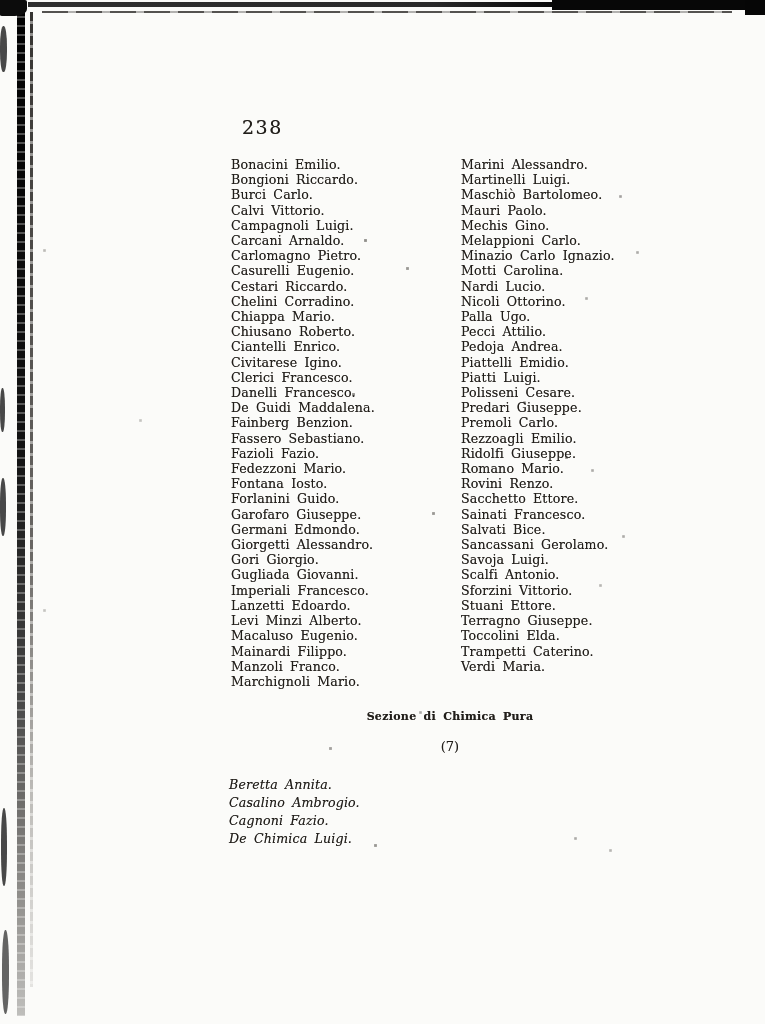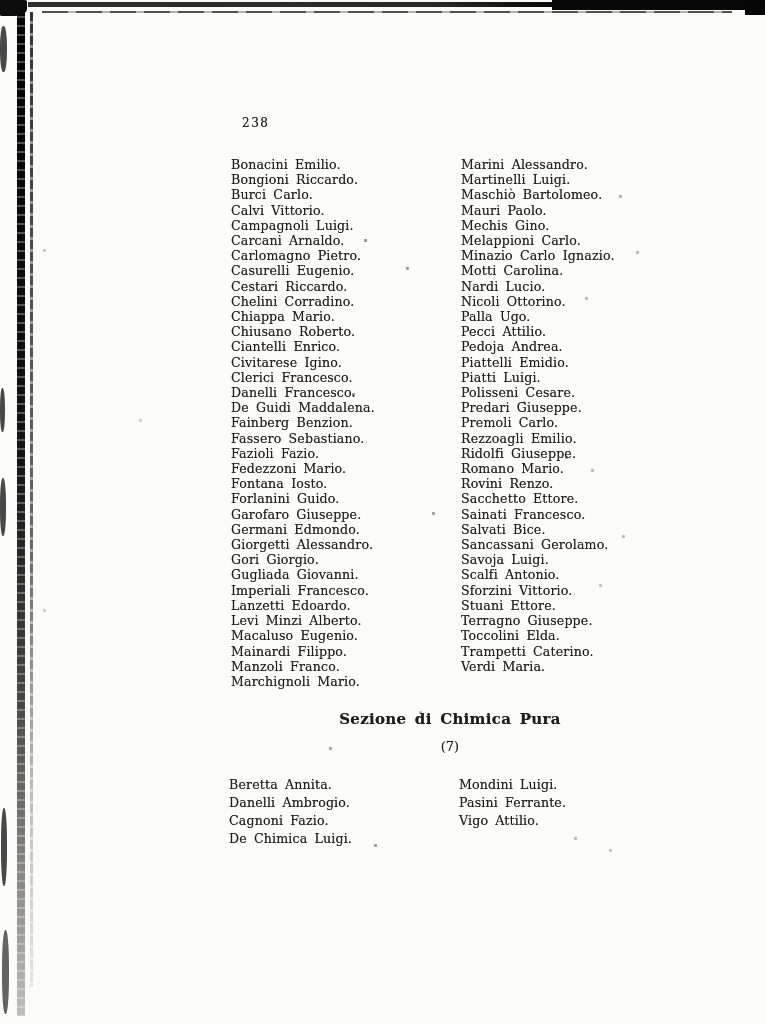--- a/index.html
+++ b/index.html
@@ -52,32 +52,32 @@
       330px 748px 0 0.9px rgba(55,52,48,.45),
       420px 712px 0 0.8px rgba(55,52,48,.4),
       375px 845px 0 0.9px rgba(55,52,48,.5),
       575px 838px 0 0.8px rgba(55,52,48,.4),
       610px 850px 0 0.8px rgba(55,52,48,.35),
       140px 420px 0 0.8px rgba(70,66,60,.3),
       44px 250px 0 0.8px rgba(70,66,60,.35),
       44px 610px 0 0.8px rgba(70,66,60,.3);}
 
   
-  .page-number{position:absolute;left:242px;top:116px;font-size:12px;letter-spacing:1.5px;
+  .page-number{position:absolute;left:242px;top:116px;font-size:19px;letter-spacing:1.5px;
     text-shadow:0 0 .5px rgba(32,28,24,.6);}
   .col{position:absolute;font-size:12.6px;letter-spacing:.15px;word-spacing:3px;white-space:nowrap;
     text-shadow:0 0 .5px rgba(32,28,24,.55);}
   .col .name-line{line-height:15.2px;}
   .col-left{left:231px;top:157px;}
   .col-right{left:461px;top:157px;}
-  .col-left2{left:229px;top:776px;}
+  .col-left2{left:229px;top:776px;font-style:italic;}
   .col-right2{left:459px;top:776px;}
   .col2 .name-line{line-height:18px;}
   .heading{position:absolute;left:230px;top:710px;width:440px;text-align:center;
-    font-weight:bold;font-size:15px;letter-spacing:.3px;word-spacing:3px;
+    font-weight:bold;font-size:11px;letter-spacing:.3px;word-spacing:3px;
     text-shadow:0 0 .5px rgba(32,28,24,.6);}
   .count{position:absolute;left:230px;top:739px;width:440px;text-align:center;font-size:13px;
     text-shadow:0 0 .5px rgba(32,28,24,.5);}
 </style>
 </head>
 <body>
 
 <div class="scan">
 
   <div class="b-top-main"></div>
@@ -168,23 +168,18 @@
       <div class="name-line">Toccolini Elda.</div>
       <div class="name-line">Trampetti Caterino.</div>
       <div class="name-line">Verdi Maria.</div>
     </div>
 
   <div class="heading">Sezione di Chimica Pura</div>
   <div class="count">(7)</div>
 
   <div class="col col2 col-left2">
       <div class="name-line">Beretta Annita.</div>
-      <div class="name-line">Danelli Ambrogio.</div>
+      <div class="name-line">Casalino Ambrogio.</div>
       <div class="name-line">Cagnoni Fazio.</div>
       <div class="name-line">De Chimica Luigi.</div>
-    </div>
-  <div class="col col2 col-right2">
-      <div class="name-line">Mondini Luigi.</div>
-      <div class="name-line">Pasini Ferrante.</div>
-      <div class="name-line">Vigo Attilio.</div>
     </div>
 
 </div>
 
 </body></html>

